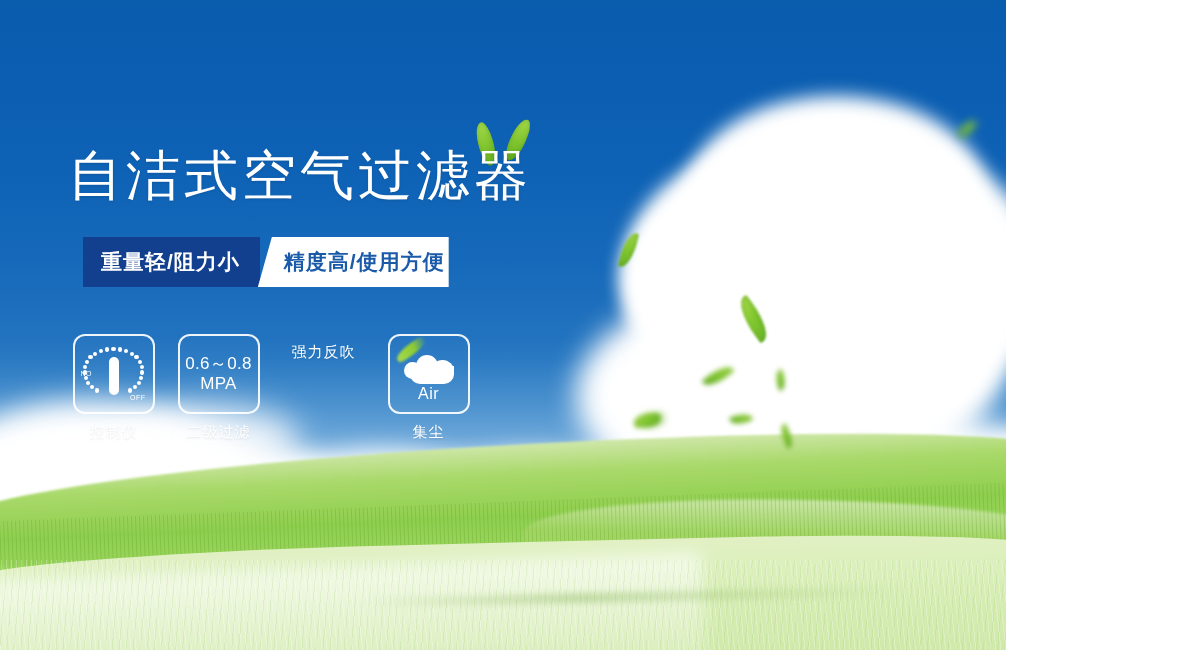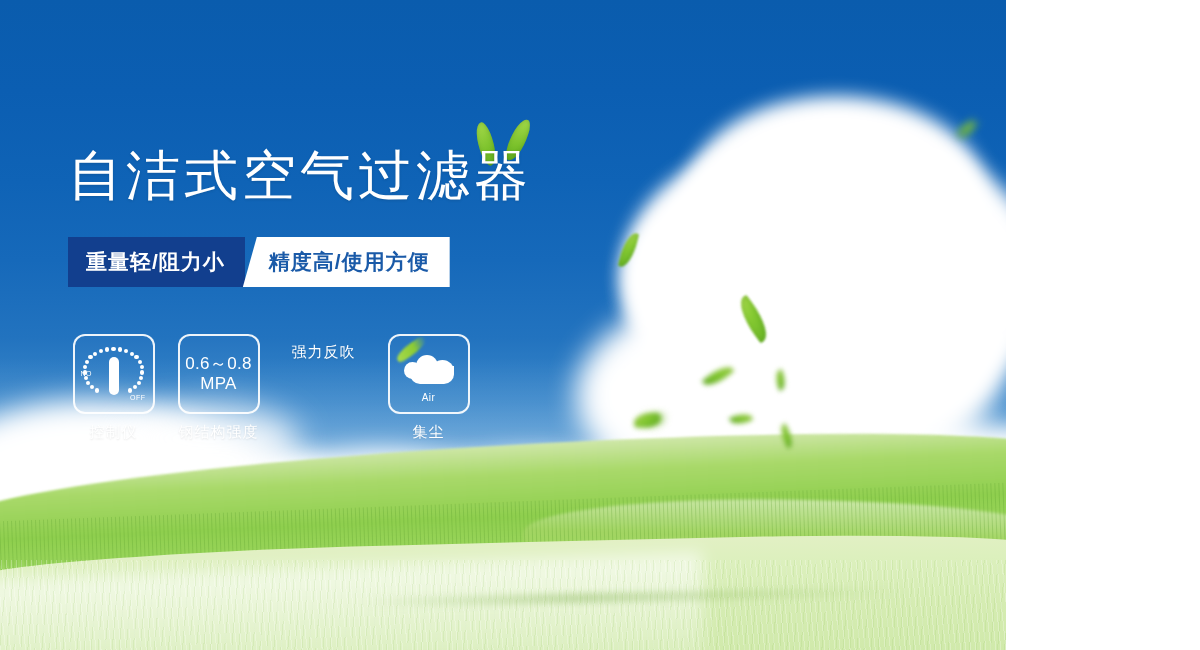--- a/index.html
+++ b/index.html
@@ -173,21 +173,21 @@
     background: linear-gradient(160deg, #a9dc4e 0%, #7cc22c 60%, #5aa81c 100%);
     border-radius: 70% 30% 70% 30%;
     box-shadow: inset 0 0 4px rgba(60,120,20,0.4);
   }
   .sprout .leaf-l { left: 8px;  top: 10px; transform: rotate(-22deg); }
   .sprout .leaf-r { left: 40px; top: 6px;  transform: rotate(18deg); }
 
   
   .subbar {
     position: absolute;
-    left: 68px;
+    left: 83px;
     top: 237px;
     height: 50px;
     display: flex;
     align-items: stretch;
   }
   .subbar-left {
     background: #123f8e;
     color: #ffffff;
     font-size: 21px;
     font-weight: bold;
@@ -196,21 +196,21 @@
     padding: 0 20px 0 18px;
     letter-spacing: 1px;
   }
   .subbar-right {
     background: #ffffff;
     color: #1a5aa8;
     font-size: 21px;
     font-weight: bold;
     display: flex;
     align-items: center;
-    padding: 0 20px 0 26px;
+    padding: 0 4px 0 26px;
     letter-spacing: 1px;
     clip-path: polygon(14px 0, 100% 0, 100% 100%, 0 100%);
     margin-left: -2px;
   }
 
   
   .features {
     position: absolute;
     left: 68px;
     top: 334px;
@@ -304,21 +304,21 @@
     position: absolute;
     left: 12px; top: 20px;
     width: 44px; height: 18px;
     background: #ffffff;
     border-radius: 0 0 10px 10px;
   }
   .aircloud .air-text {
     position: absolute;
     left: 0; right: 0; bottom: -2px;
     text-align: center;
-    font-size: 10px;
+    font-size: 16px;
     color: #ffffff;
     letter-spacing: .5px;
   }
   .aircloud .streak {
     position: absolute;
     left: -4px; top: -2px;
     width: 34px; height: 11px;
     background: linear-gradient(100deg, #a8db4e 0%, #8ccb33 60%, rgba(140,203,51,0) 100%);
     border-radius: 60% 20% 60% 20%;
     transform: rotate(-34deg);
@@ -420,21 +420,21 @@
         </div>
       </div>
       <div class="feature-caption">控制仪</div>
     </div>
 
     <div class="feature">
       <div class="feature-box">
         <span>0.6～0.8</span>
         <span>MPA</span>
       </div>
-      <div class="feature-caption">钢结构强度</div>
+      <div class="feature-caption">二级过滤</div>
     </div>
 
 
     <div class="feature">
       <div class="feature-caption">强力反吹</div>
     </div>
 
     <div class="feature">
       <div class="feature-box">
         <div class="aircloud">

